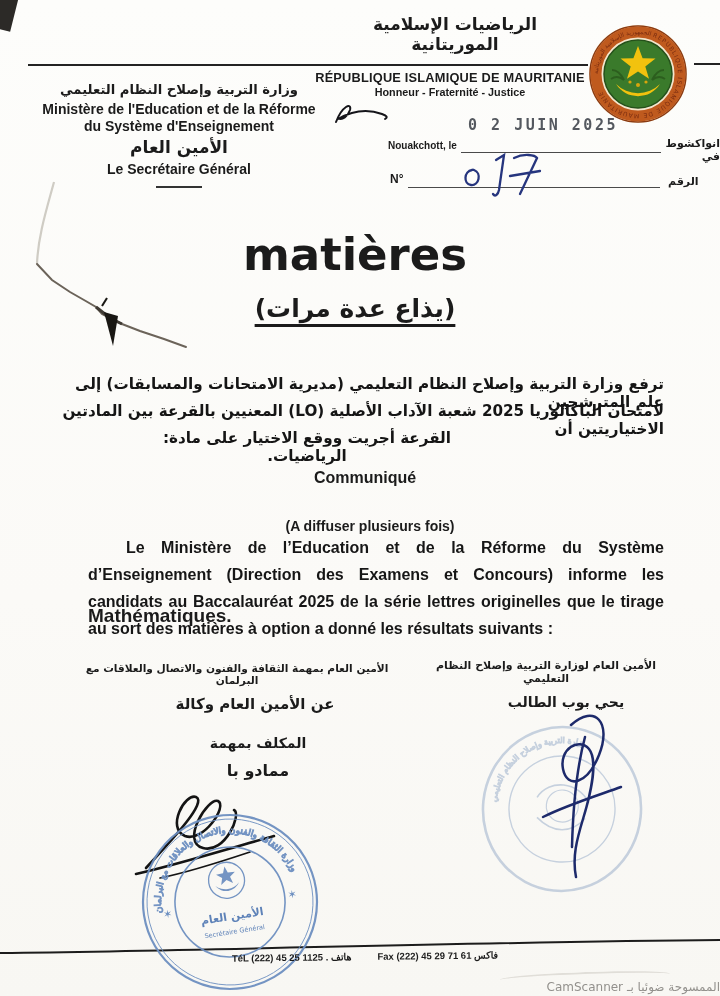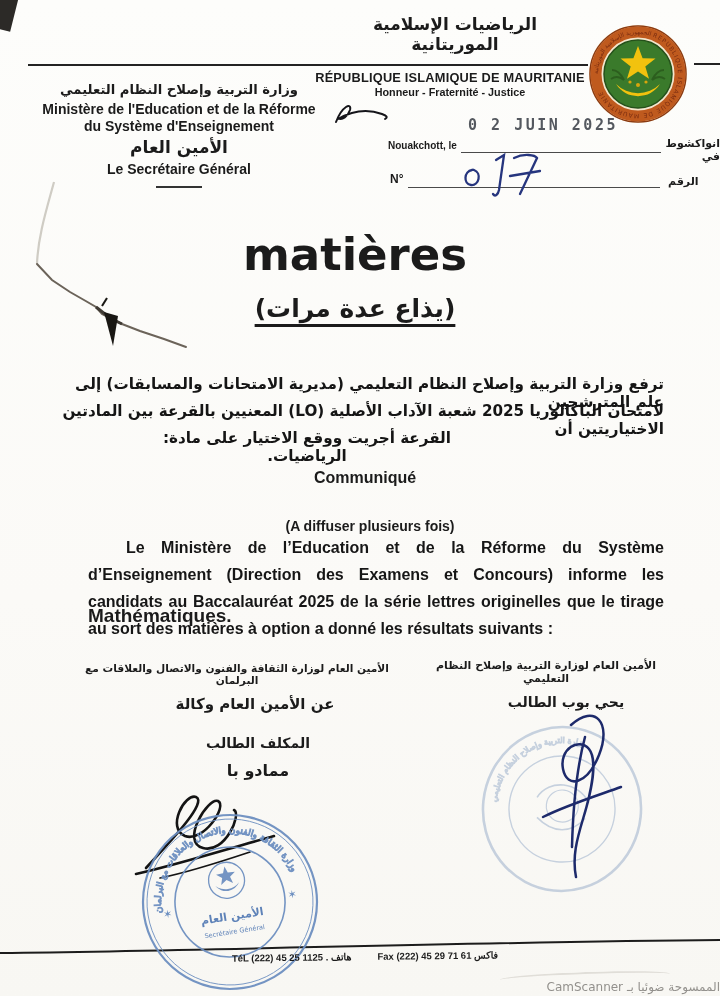--- a/index.html
+++ b/index.html
@@ -169,23 +169,23 @@
   <div class="abs ar b body-ar bline3">القرعة أجريت ووقع الاختيار على مادة: الرياضيات.</div>
 
   <div class="abs b ctr fr-heading">Communiqué</div>
   <div class="abs b ctr fr-subheading">(A diffuser plusieurs fois)</div>
   <div class="abs fr-paragraph">Le Ministère de l’Education et de la Réforme du Système d’Enseignement (Direction des Examens et Concours) informe les candidats au Baccalauréat 2025 de la série lettres originelles que le tirage au sort des matières à option a donné les résultats suivants :</div>
   <div class="abs b fr-result">Mathématiques.</div>
 
   <div class="abs ar b ctr sig-right-title">الأمين العام لوزارة التربية وإصلاح النظام التعليمي</div>
   <div class="abs ar b ctr sig-right-name">يحي بوب الطالب</div>
 
-  <div class="abs ar b ctr sig-left-title">الأمين العام لوزارة الثقافة والفنون والاتصال  والعلاقات مع البرلمان</div>
+  <div class="abs ar b ctr sig-left-title">الأمين العام بمهمة الثقافة والفنون والاتصال  والعلاقات مع البرلمان</div>
   <div class="abs ar b ctr sig-left-line1">عن الأمين العام وكالة</div>
-  <div class="abs ar b ctr sig-left-line2">المكلف الطالب</div>
+  <div class="abs ar b ctr sig-left-line2">المكلف بمهمة</div>
   <div class="abs ar b ctr sig-left-name">ممادو با</div>
 
   <div class="abs stamp-right-box">
     <svg viewBox="0 0 172 178" width="172" height="178">
       <g stroke="#9db1cc" fill="none">
         <ellipse cx="86" cy="89" rx="79" ry="82" stroke-width="2.6"></ellipse>
         <circle cx="86" cy="89" r="53" stroke-width="1.4"></circle>
         <defs>
             <path id="rstampring" d="M86,89 m-66,0 a66,66 0 1,1 132,0 a66,66 0 1,1 -132,0"></path>
           </defs>

